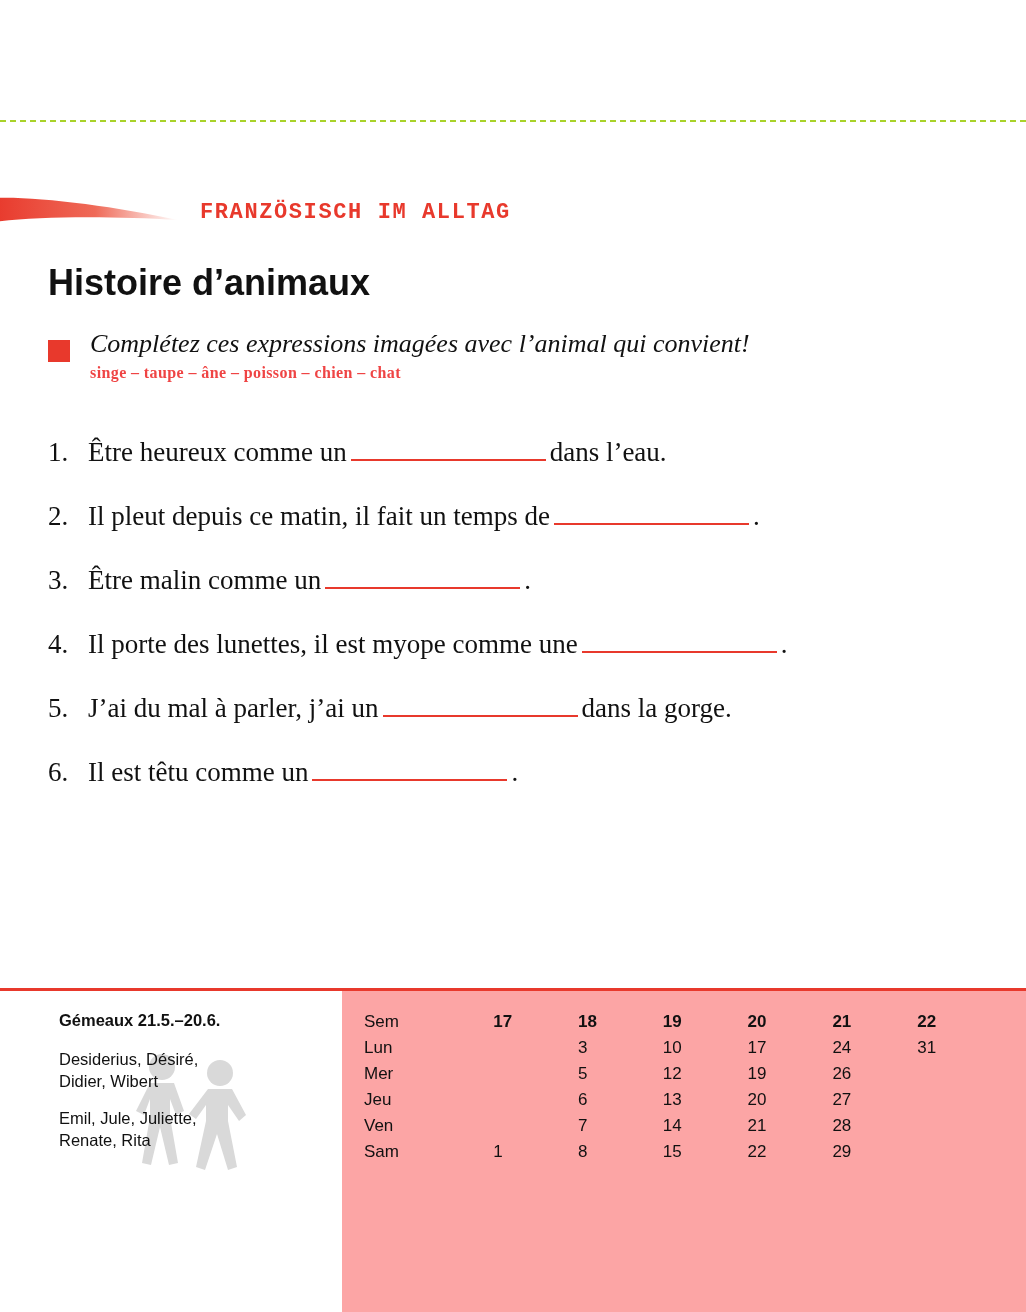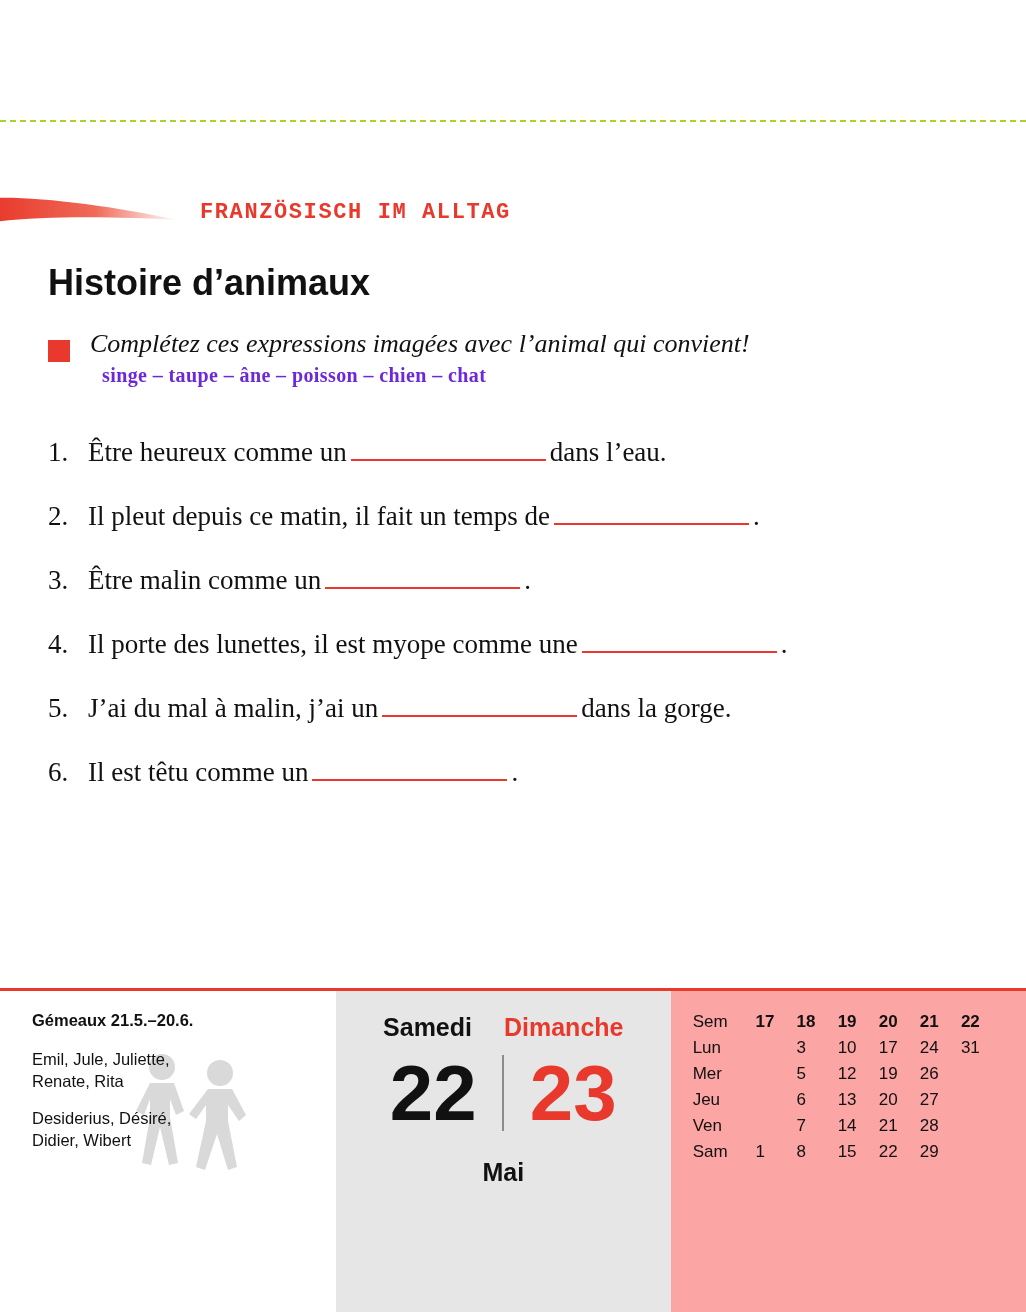--- a/index.html
+++ b/index.html
@@ -90,26 +90,26 @@
   }
   .instruction {
     margin-left: 42px;
     font-family: "Liberation Serif", serif;
     font-style: italic;
     font-size: 26px;
     line-height: 1.22;
     color: #111111;
   }
   .wordlist {
-    margin-left: 54px;
+    margin-left: 42px;
     margin-top: 4px;
     font-family: "Liberation Serif", serif;
     font-weight: bold;
-    font-size: 20px;
-    color: #6d28d9;
+    font-size: 16px;
+    color: #ef4444;
     letter-spacing: 0.4px;
   }
   .questions {
     position: absolute;
     left: 48px;
     top: 282px;
     width: 940px;
     font-family: "Liberation Serif", serif;
     font-size: 27px;
     color: #111111;
@@ -144,21 +144,21 @@
     width: 1026px;
     height: 324px;
     border-top: 3px solid #e8392c;
     box-sizing: border-box;
     display: flex;
   }
   .band-left {
     width: 342px;
     box-sizing: border-box;
     background: #ffffff;
-    padding: 20px 18px 12px 32px;
+    padding: 20px 18px 12px 59px;
     position: relative;
   }
   .zodiac {
     font-size: 16.5px;
     font-weight: bold;
     color: #111111;
     margin-bottom: 18px;
   }
   .names {
     font-size: 16.5px;
@@ -304,21 +304,21 @@
         <div class="q-text"><span>Être malin comme un</span><span class="blank"></span><span>.</span></div>
       </div>
 
       <div class="q-row">
         <div class="q-num">4.</div>
         <div class="q-text"><span>Il porte des lunettes, il est myope comme une</span><span class="blank"></span><span>.</span></div>
       </div>
 
       <div class="q-row">
         <div class="q-num">5.</div>
-        <div class="q-text"><span>J’ai du mal à malin, j’ai un</span><span class="blank"></span><span>dans la gorge.</span></div>
+        <div class="q-text"><span>J’ai du mal à parler, j’ai un</span><span class="blank"></span><span>dans la gorge.</span></div>
       </div>
 
       <div class="q-row">
         <div class="q-num">6.</div>
         <div class="q-text"><span>Il est têtu comme un</span><span class="blank"></span><span>.</span></div>
       </div>
 
     </div>
   </div>
 
@@ -330,41 +330,29 @@
           <g fill="#d9d9d9">
             <circle cx="42" cy="20" r="13"></circle>
             <path d="M30 36 h24 l10 28 -8 4 -6 -16 v18 l8 46 -9 2 -9 -38 -9 38 -9 -2 8 -46 v-18 l-6 16 -8 -4 z"></path>
             <circle cx="100" cy="26" r="13"></circle>
             <path d="M88 42 h24 l14 26 -7 6 -11 -16 v16 l9 46 -9 3 -11 -36 -12 36 -9 -3 10 -46 v-16 l-10 14 -7 -5 z"></path>
           </g>
         </svg>
       </div>
       <div class="zodiac">Gémeaux 21.5.–20.6.</div>
       <div class="names">
+        <div>Desiderius, Désiré,</div>
+        <div>Didier, Wibert</div>
+      </div>
+      <div class="names">
         <div>Emil, Jule, Juliette,</div>
         <div>Renate, Rita</div>
       </div>
-      <div class="names">
-        <div>Desiderius, Désiré,</div>
-        <div>Didier, Wibert</div>
-      </div>
     </div>
 
-    <div class="band-mid">
-      <div class="day-names">
-        <span class="dn-sat">Samedi</span>
-        <span class="dn-sun">Dimanche</span>
-      </div>
-      <div class="day-nums">
-        <span class="dnum-sat">22</span>
-        <span class="dnum-sep"></span>
-        <span class="dnum-sun">23</span>
-      </div>
-      <div class="month">Mai</div>
-    </div>
 
     <div class="band-right">
       <table class="minical">
         <thead>
           <tr>
             <th class="rowlabel">Sem</th>
             <th>17</th>
             <th>18</th>
             <th>19</th>
             <th>20</th>

